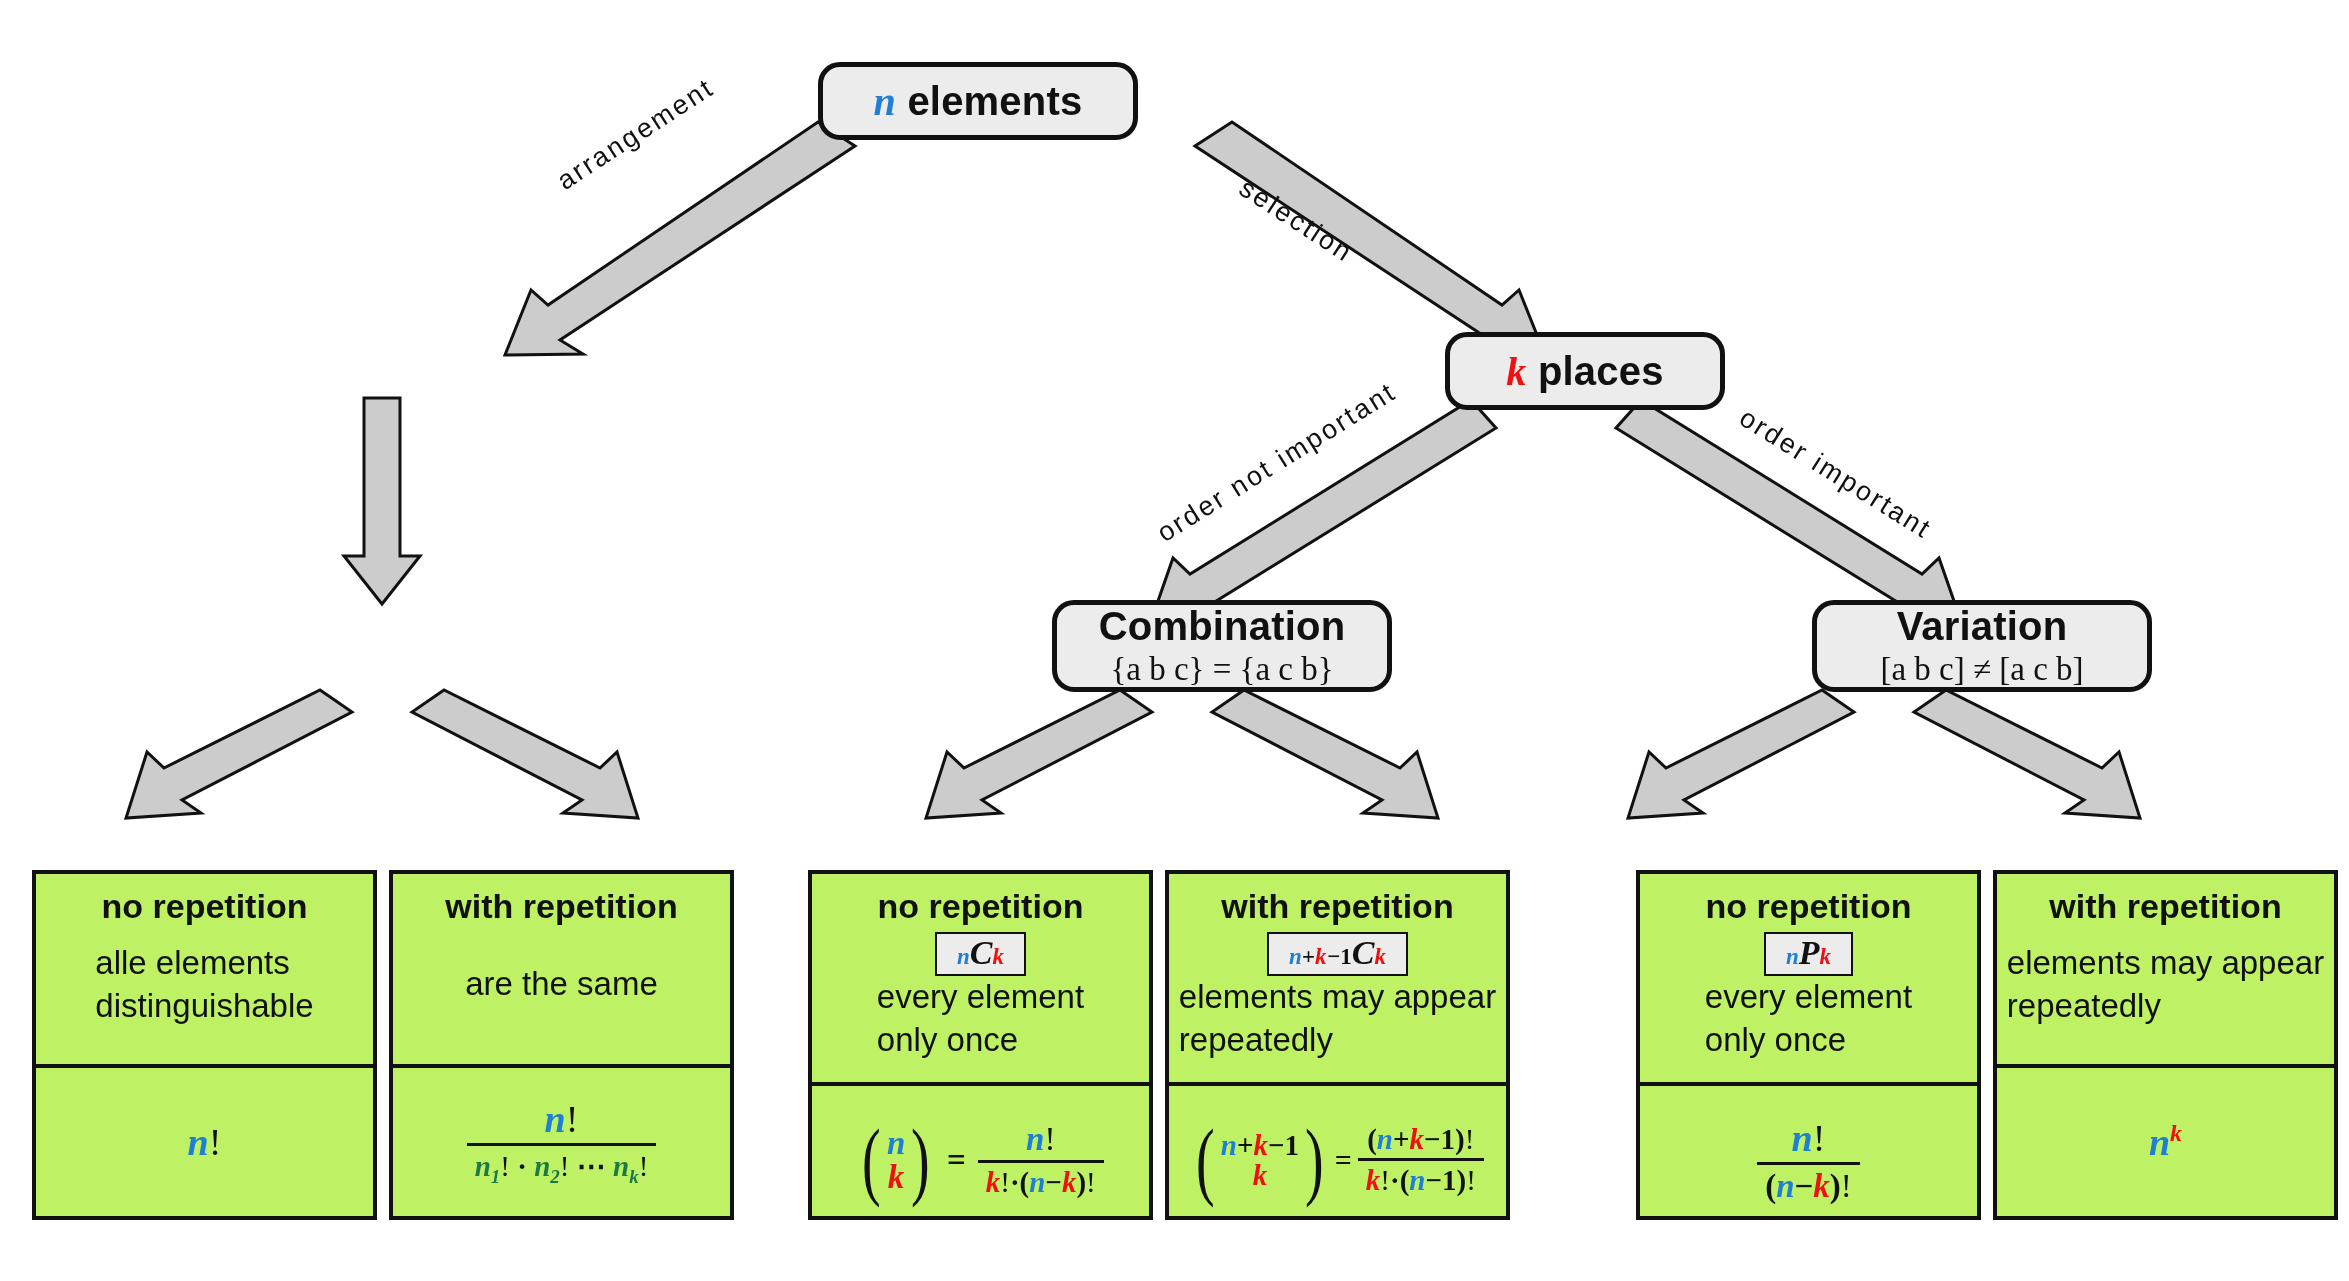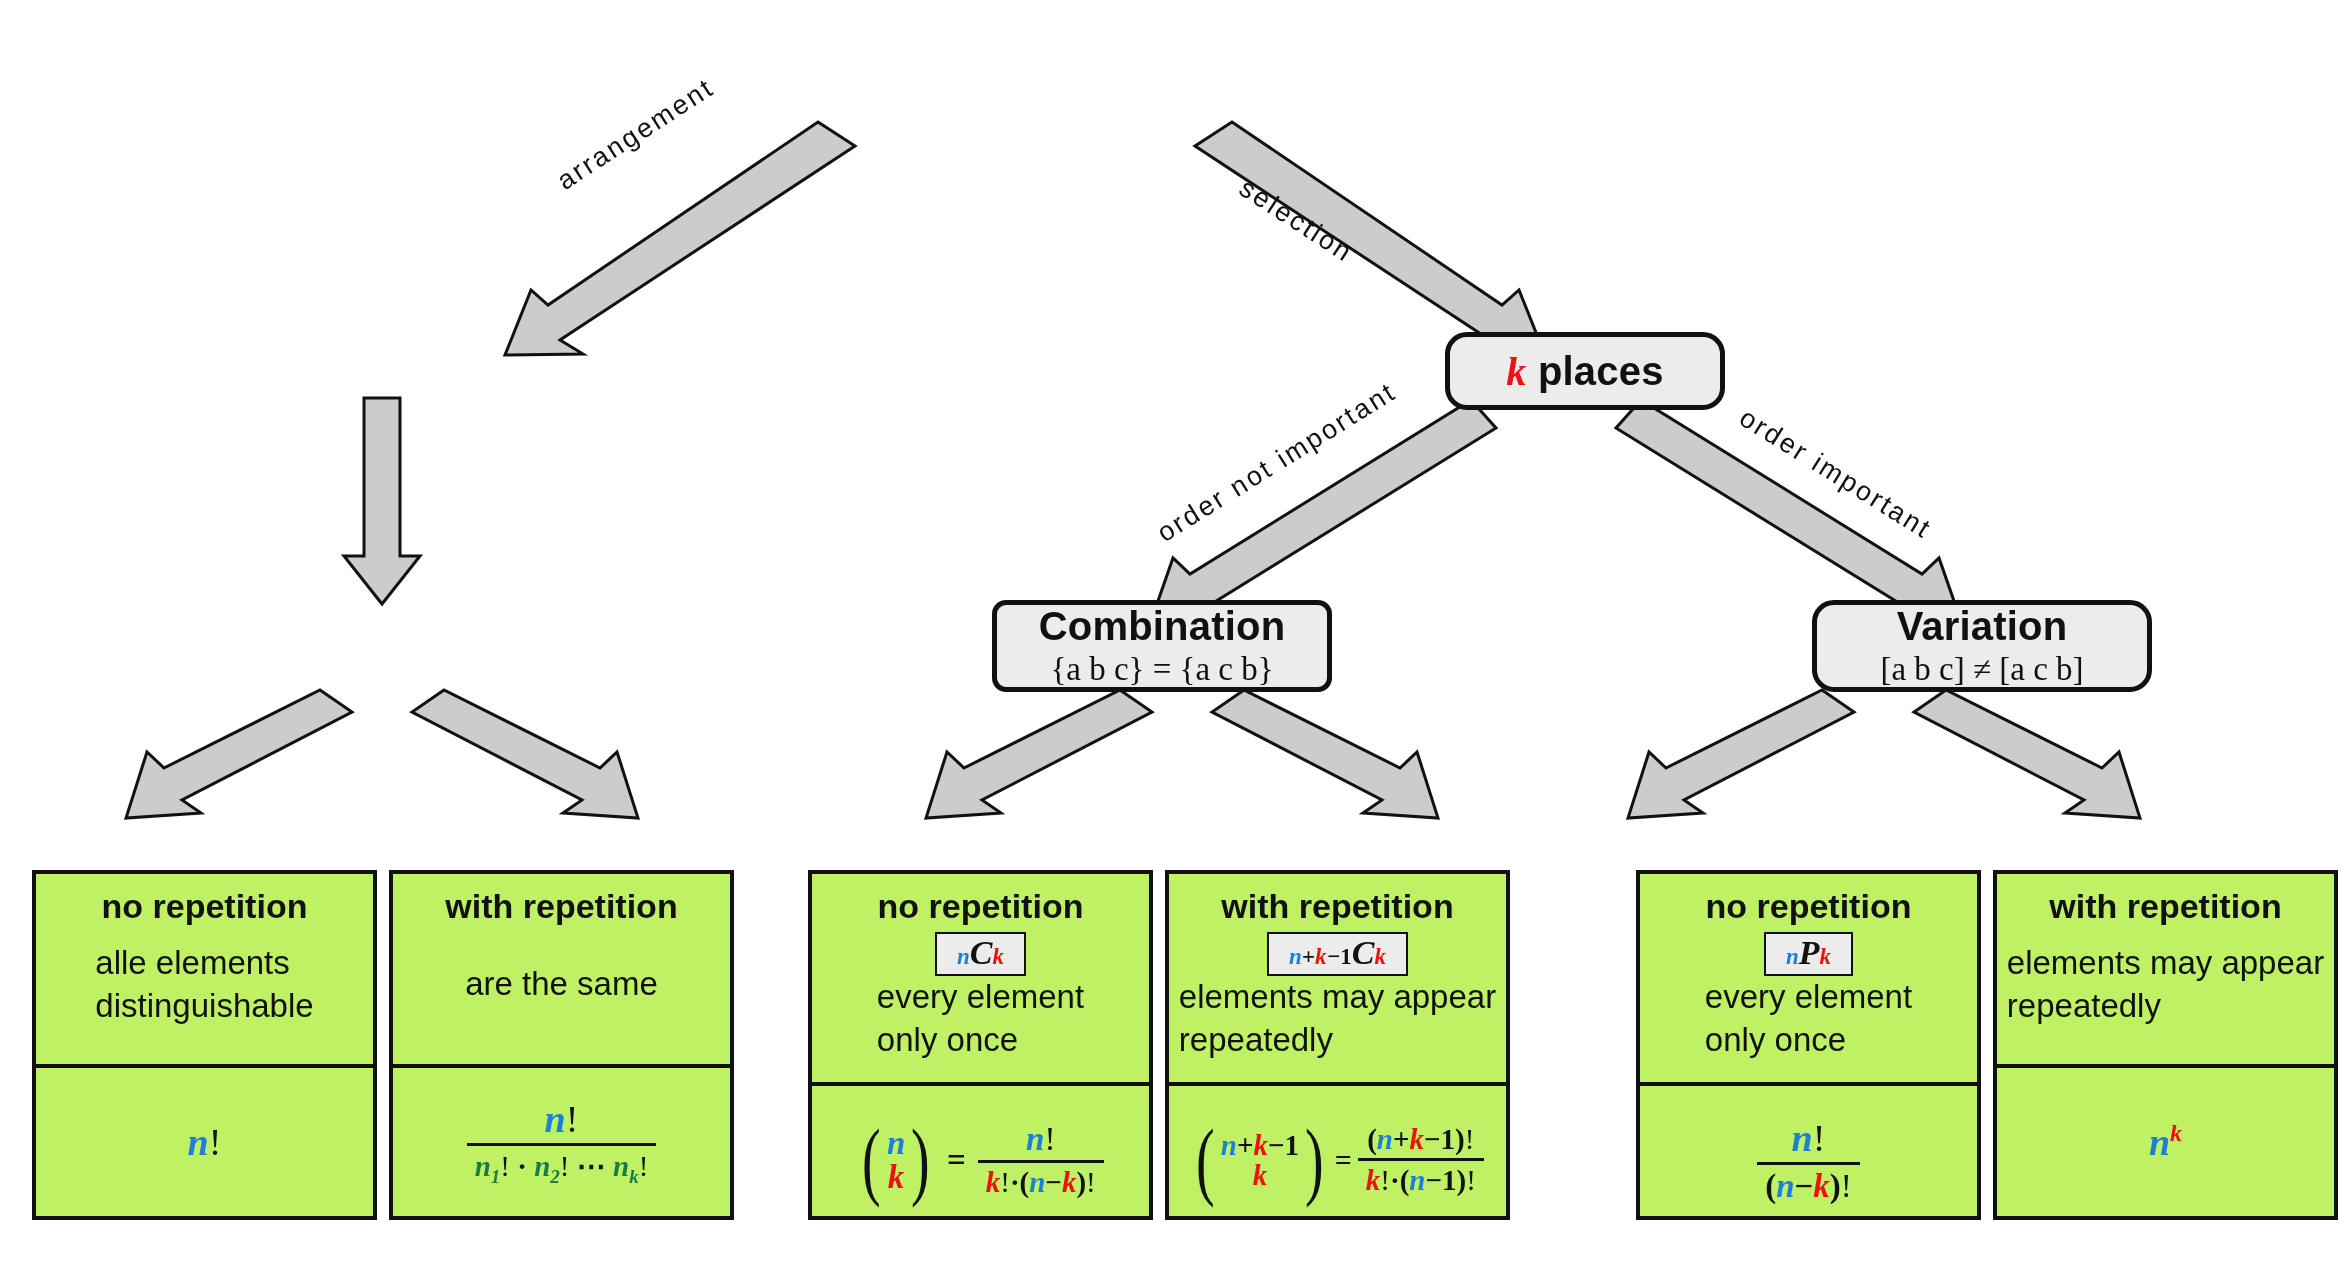--- a/index.html
+++ b/index.html
@@ -120,31 +120,37 @@
 
     <polygon points="1822,690 1854,712 1684,800 1703,813 1628,818 1649,752 1666,768" fill="#cccccc" stroke="#111" stroke-width="3"></polygon>
     <polygon points="1946,690 1914,712 2084,800 2065,813 2140,818 2119,752 2102,768" fill="#cccccc" stroke="#111" stroke-width="3"></polygon>
   </svg>
 
   <div class="alabel" style="left:560px;top:168px;transform:rotate(-33deg);transform-origin:left center;">arrangement</div>
   <div class="alabel" style="left:1242px;top:170px;transform:rotate(33deg);transform-origin:left center;">selection</div>
   <div class="alabel" style="left:1160px;top:520px;transform:rotate(-32deg);transform-origin:left center;">order not important</div>
   <div class="alabel" style="left:1742px;top:400px;transform:rotate(32deg);transform-origin:left center;">order important</div>
 
+  <div class="node" style="left:818px;top:62px;width:320px;height:78px;">
+    <div class="ttl">
+      <span class="vn">n</span>
+      <span>elements</span>
+    </div>
+  </div>
 
 
   <div class="node" style="left:1445px;top:332px;width:280px;height:78px;">
     <div class="ttl">
       <span class="vk">k</span>
       <span>places</span>
     </div>
   </div>
 
 
-  <div class="node" style="left:992px;top:600px;width:340px;height:92px;border-radius:14px;">
+  <div class="node" style="left:1052px;top:600px;width:340px;height:92px;">
     <div class="ttl">Combination</div>
     <div class="sub">{a b c} = {a c b}</div>
   </div>
 
   <div class="node" style="left:1812px;top:600px;width:340px;height:92px;">
     <div class="ttl">Variation</div>
     <div class="sub">[a b c] ≠ [a c b]</div>
   </div>
 
   <div class="leaf" style="left:32px;top:870px;width:345px;height:350px;">

